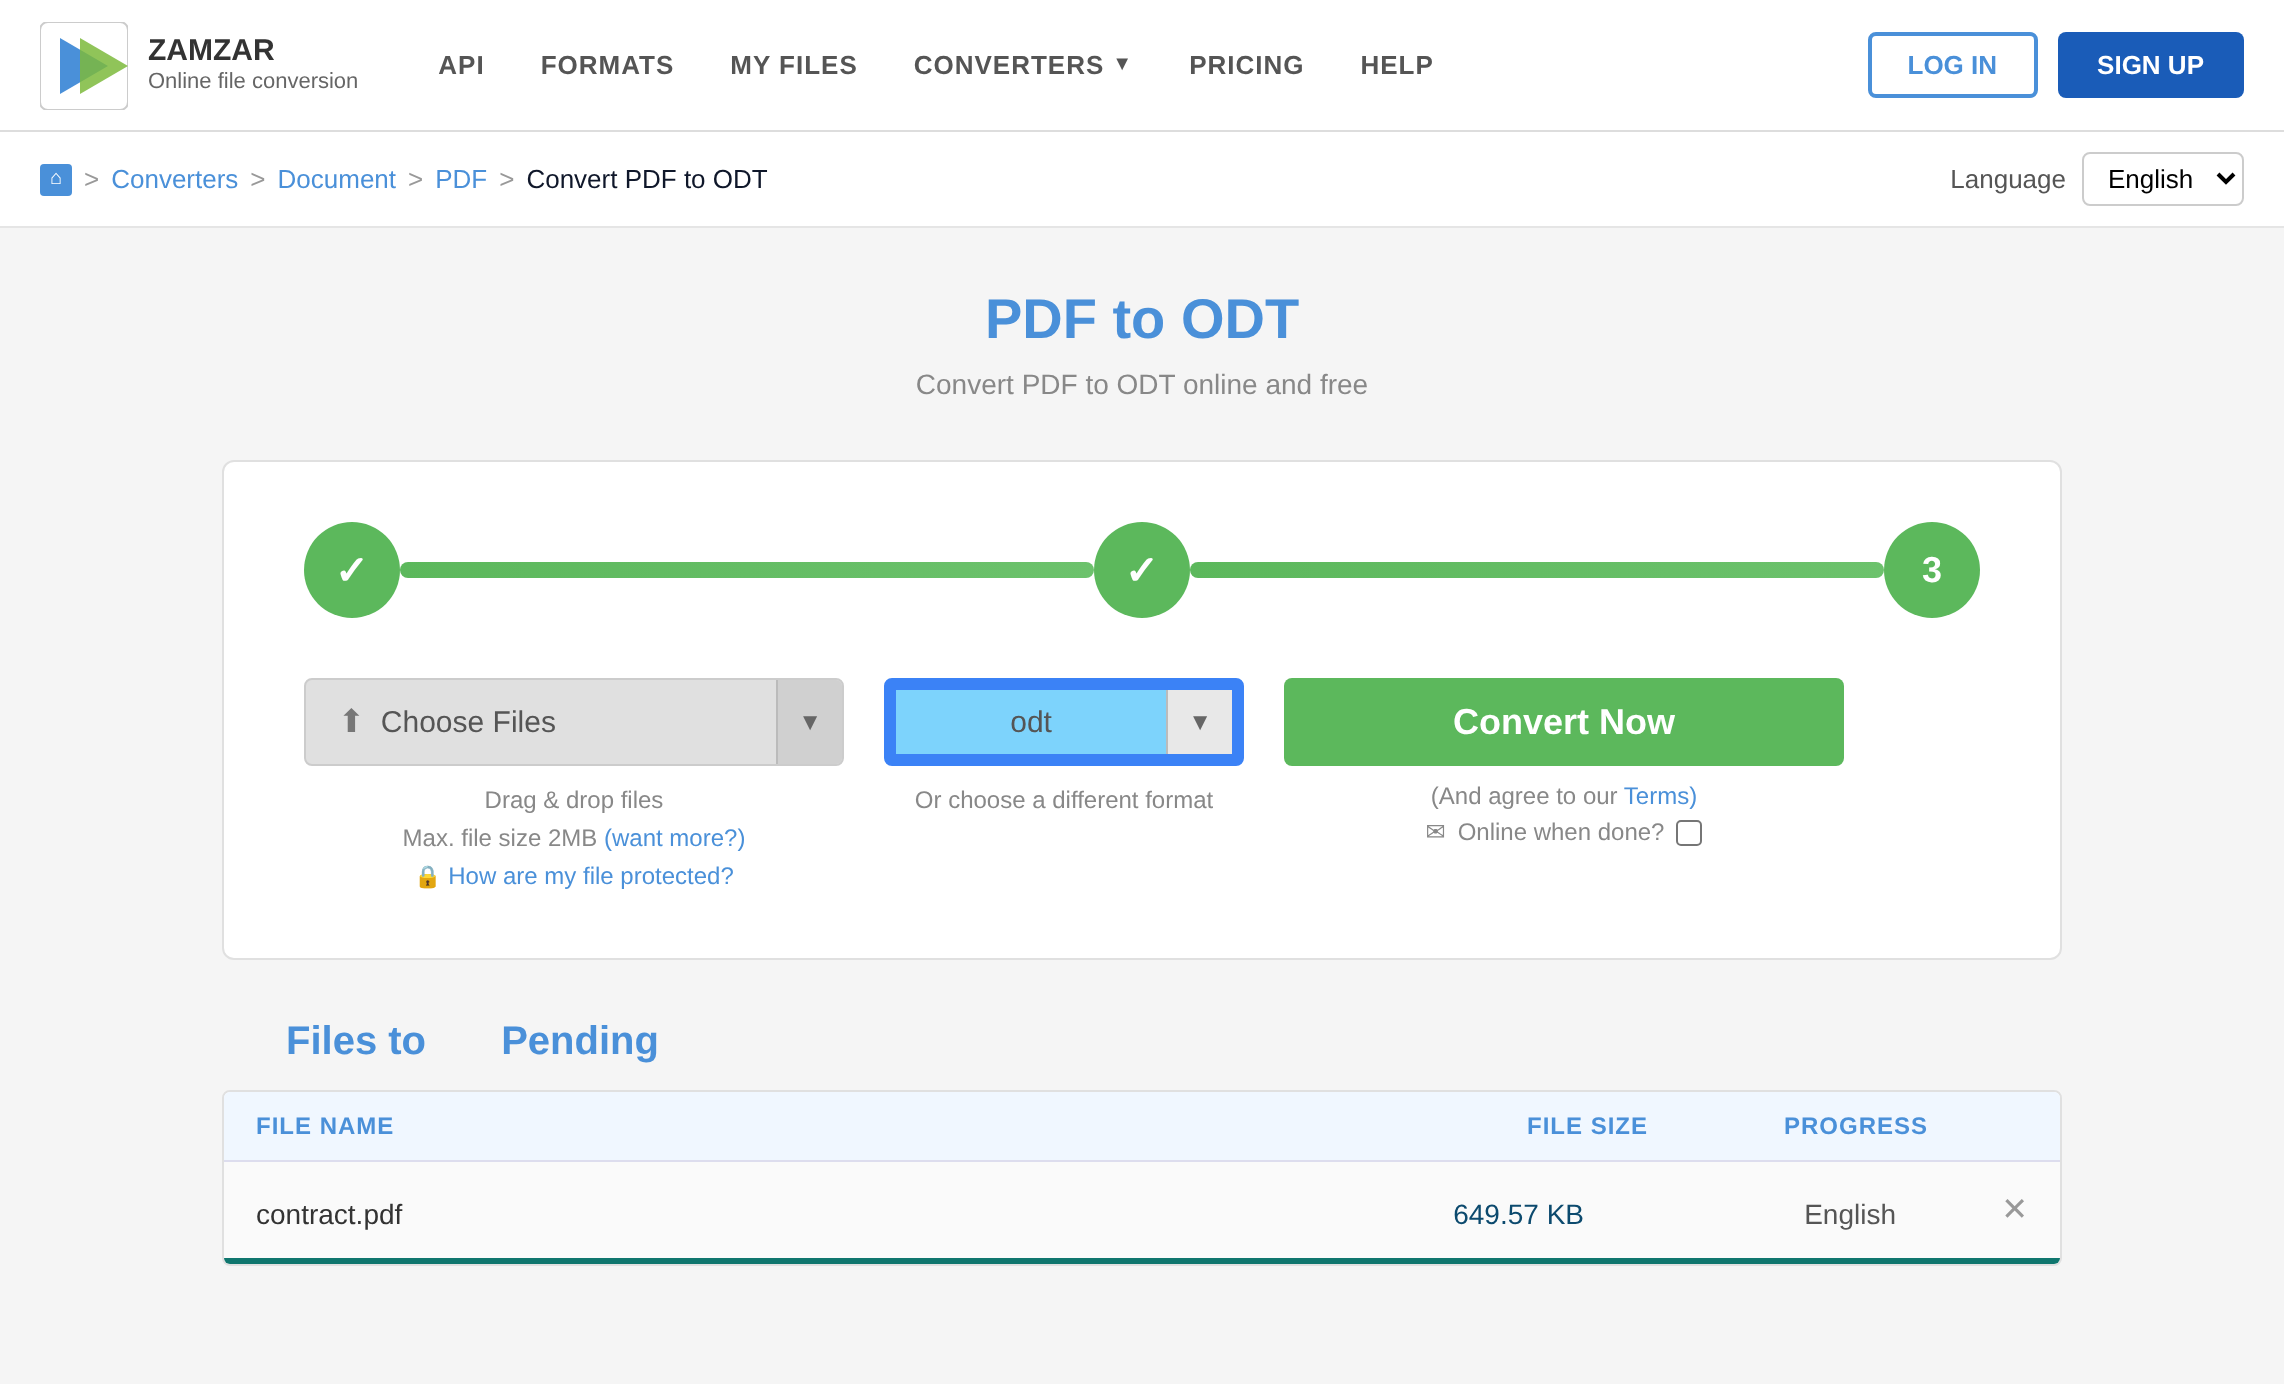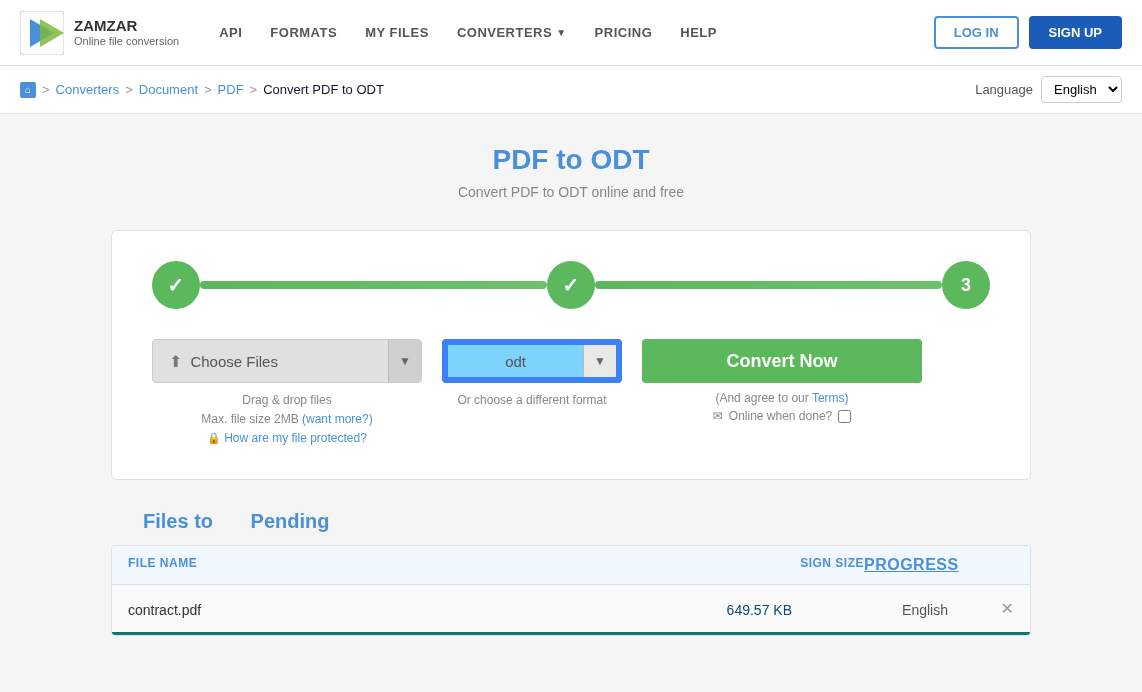--- a/index.html
+++ b/index.html
@@ -333,44 +333,44 @@
       background: #fff;
       border: 1px solid #e0e0e0;
       border-radius: 4px;
       overflow: hidden;
     }
     .files-table-header {
       display: flex;
       background: #f0f7ff;
       border-bottom: 1px solid #dde;
       padding: 10px 16px;
+      gap: 20px;
     }
     .col-filename {
       flex: 1;
       font-size: 12px;
       font-weight: bold;
       color: #4a90d9;
       letter-spacing: 0.5px;
     }
     .col-filesize {
       width: 120px;
       text-align: right;
       font-size: 12px;
       font-weight: bold;
       color: #4a90d9;
       letter-spacing: 0.5px;
     }
     .col-progress {
       width: 120px;
-      text-align: left;
-      font-size: 16px;
+      text-align: right;
+      font-size: 12px;
       font-weight: bold;
       color: #4a90d9;
       letter-spacing: 0.5px;
-      text-decoration: underline;
     }
     .col-action {
       width: 30px;
     }
 
     .files-table-row {
       display: flex;
       align-items: flex-end;
       padding: 14px 16px;
       border-bottom: 3px solid #0f766e;
@@ -533,21 +533,21 @@
 
   <div class="files-section">
     <h2 class="files-title">
       <span>Files to</span>
       <span style="color:#4a90d9">Pending</span>
     </h2>
 
     <div class="files-table">
       <div class="files-table-header">
         <div class="col-filename">FILE NAME</div>
-        <div class="col-filesize">SIGN SIZE</div>
+        <div class="col-filesize">FILE SIZE</div>
         <div class="col-progress">PROGRESS</div>
         <div class="col-action"></div>
       </div>
       <div id="files-rows">
           <div class="files-table-row">
     <div class="row-filename">contract.pdf</div>
     <div class="row-filesize">649.57 KB</div>
     <div class="row-progress">English</div>
     <div class="row-action">
       <button class="close-btn">✕</button>

